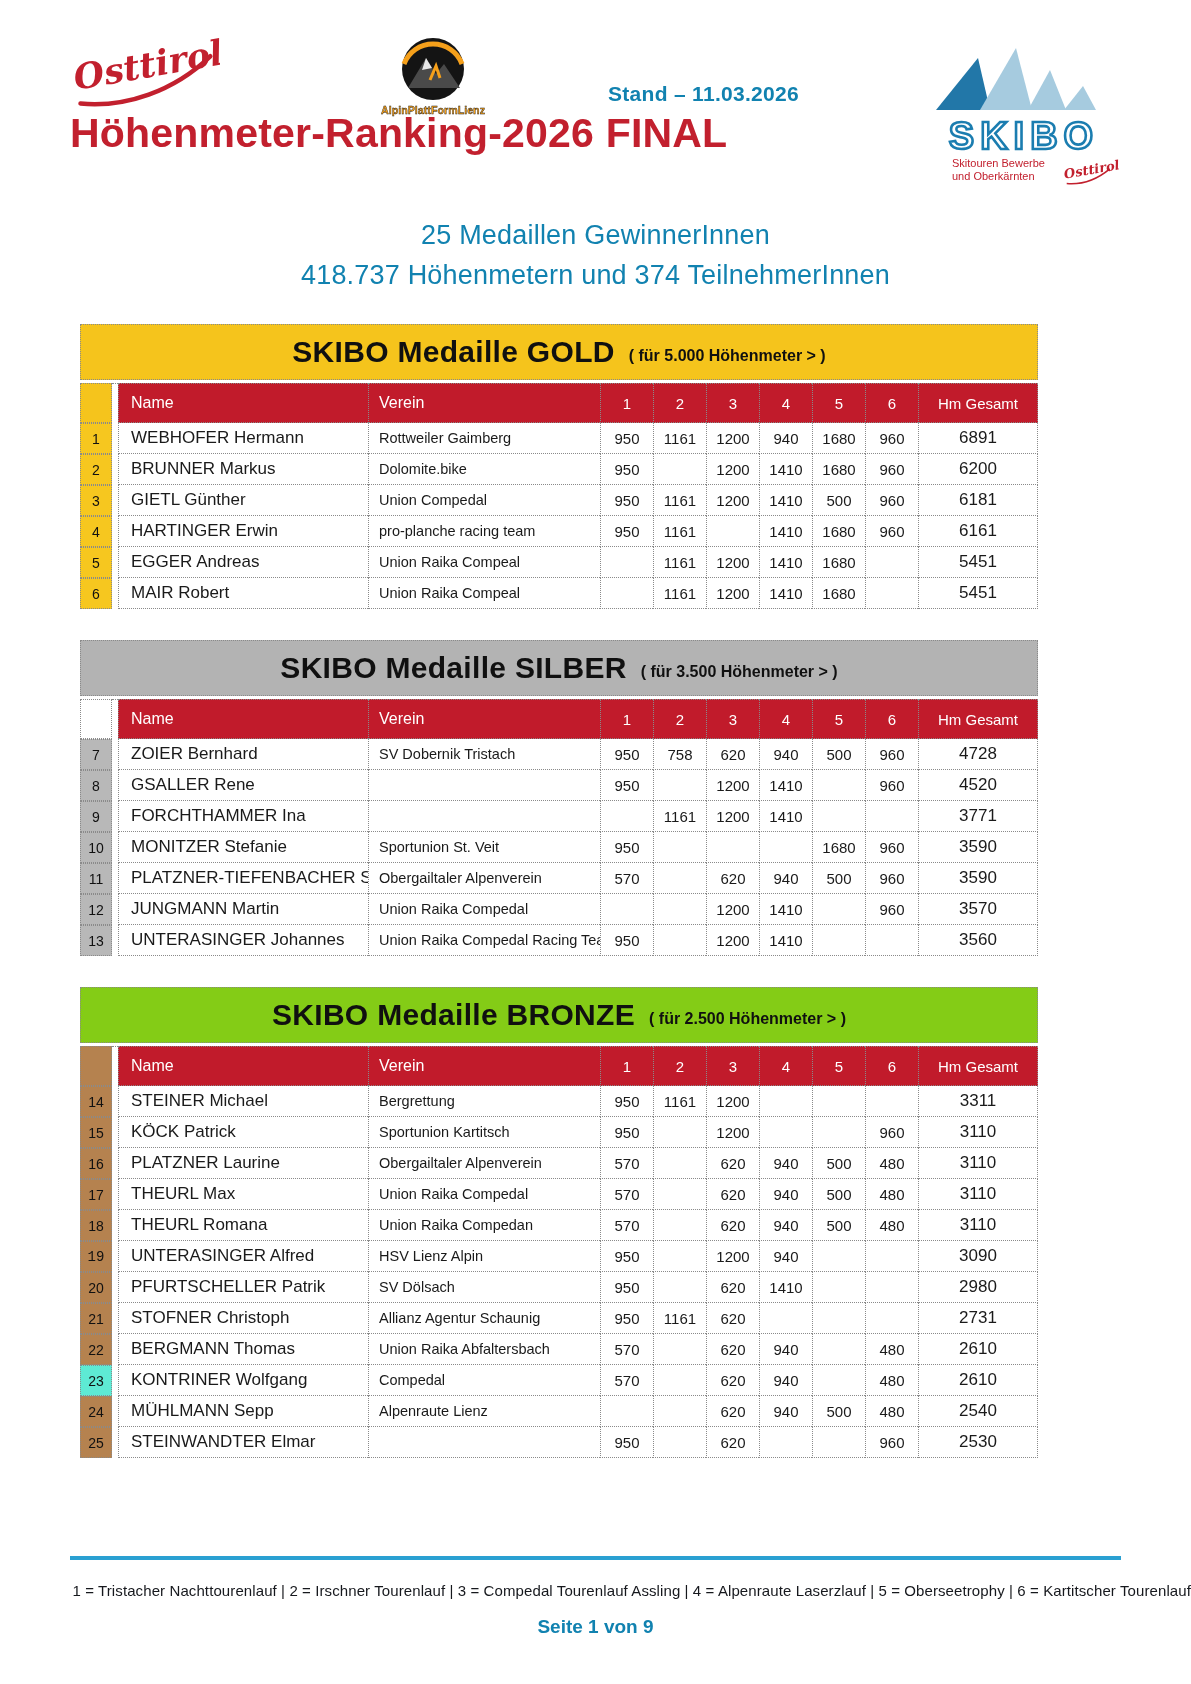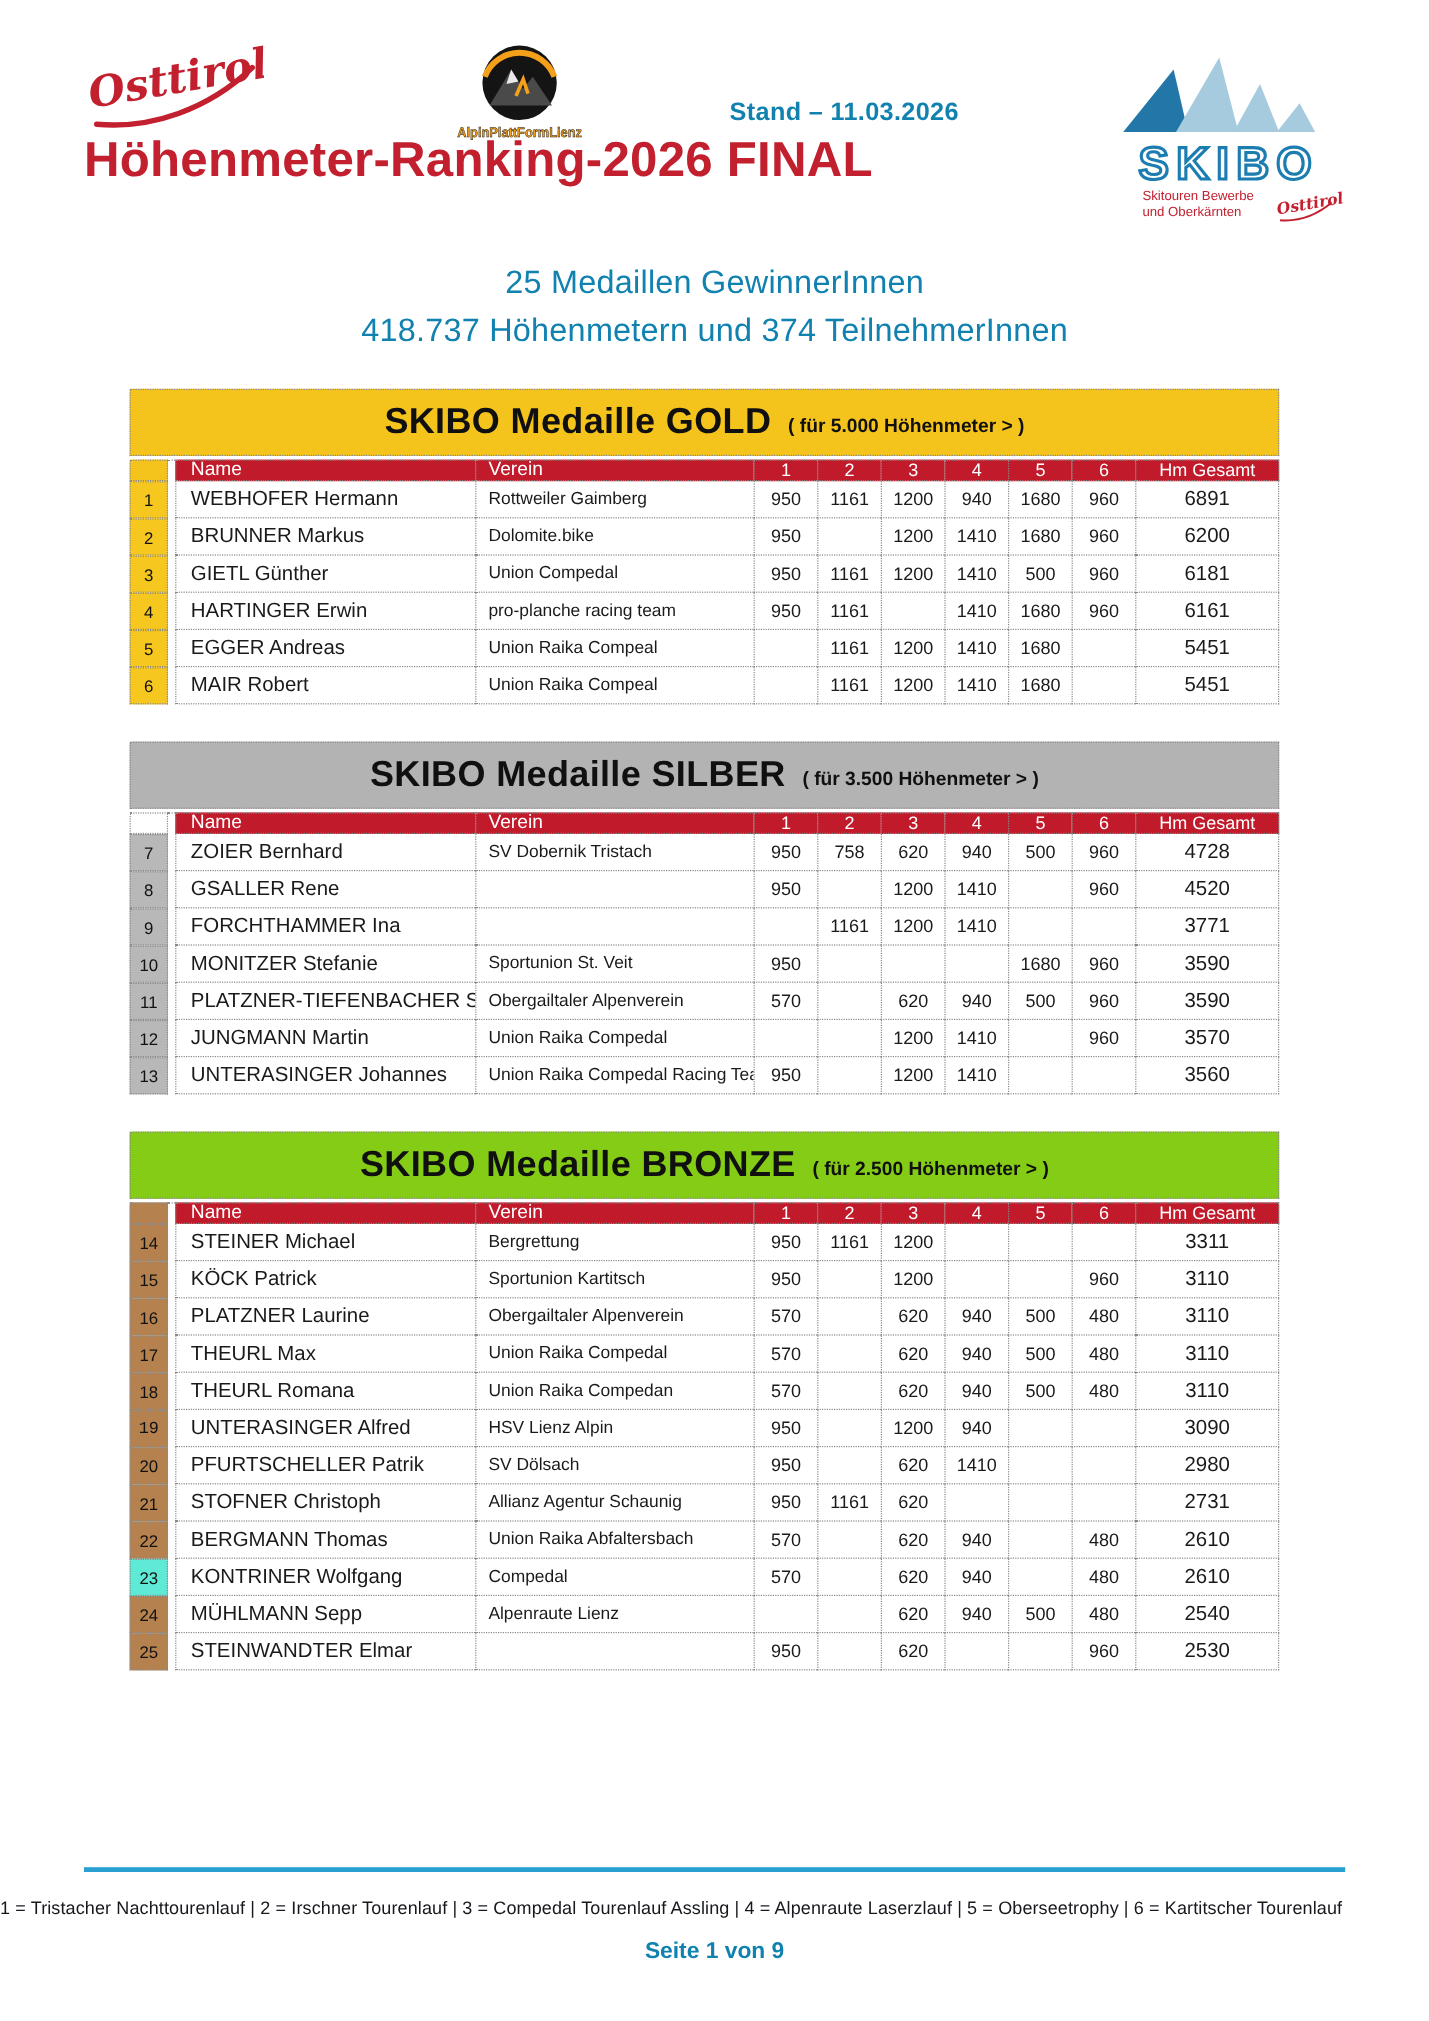--- a/index.html
+++ b/index.html
@@ -13,46 +13,46 @@
   .hdr { position:relative; height:205px; }
   .logo-osttirol { position:absolute; left:68px; top:32px; width:152px; height:80px; }
   .logo-apf { position:absolute; left:378px; top:36px; width:110px; height:84px; }
   .stand { position:absolute; left:608px; top:82px; font-size:21px; font-weight:700; color:#1182B0; letter-spacing:.3px; }
   .logo-skibo { position:absolute; left:928px; top:46px; width:192px; height:140px; }
   .doc-title { position:absolute; left:70px; top:110px; font-size:41px; font-weight:800; color:#C2202E; letter-spacing:.2px; }
   
   .summary { text-align:center; margin-top:10px; }
   .summary div { font-size:27px; font-weight:400; color:#1182B0; line-height:40px; letter-spacing:.2px; }
   
-  main { width:958px; margin:29px 0 0 108px; }
+  main { width:958px; margin:29px 0 0 80px; }
   .medal-section + .medal-section { margin-top:31px; }
   .banner {
     height:56px; border:1px dotted #8a8a8a; margin-bottom:3px;
     display:flex; align-items:center; justify-content:center; gap:14px;
   }
   .banner-title { font-size:30px; font-weight:800; color:#101010; letter-spacing:.3px; }
   .banner-sub { font-size:16px; font-weight:600; color:#101010; padding-top:7px; }
   .trow { display:grid; grid-template-columns:32px 6px 250px 232px 53px 53px 53px 53px 53px 53px 1fr; }
-  .trow.thead { height:18px; }
+  .trow.thead { height:40px; }
   .trow:not(.thead) { height:31px; }
   .c { display:flex; align-items:center; overflow:hidden; white-space:nowrap; }
   .c.rank   { justify-content:center; border:1px dotted #8a8a8a; font-size:14px; color:#111; }
   .c.gapcol { border:none; background:#fff; }
   .c.name   { padding-left:12px; border-left:1px dotted #8a8a8a; border-bottom:1px dotted #8a8a8a; font-size:17px; }
   .c.verein { padding-left:10px; border-left:1px dotted #8a8a8a; border-bottom:1px dotted #8a8a8a; font-size:14.5px; }
   .c.num    { justify-content:center; border-left:1px dotted #8a8a8a; border-bottom:1px dotted #8a8a8a; font-size:15px; }
   .c.total  { justify-content:center; border-left:1px dotted #8a8a8a; border-right:1px dotted #8a8a8a; border-bottom:1px dotted #8a8a8a; font-size:17px; }
   .thead .c { border-top:1px dotted #8a8a8a; }
   .thead .c:not(.gapcol):not(.rank) { background:#C11B2B; color:#fff; }
   .thead .c.name, .thead .c.verein { font-size:16px; font-weight:400; }
   .thead .c.num, .thead .c.total { font-size:15px; font-weight:400; }
   
   .ftr { position:absolute; left:0; right:0; top:1556px; }
   .divider { height:4px; background:#2AA0D2; margin:0 70px; }
-  .legend { margin-top:22px; text-align:left; font-size:15px; color:#16181d; letter-spacing:.1px; }
+  .legend { margin-top:22px; text-align:right; font-size:15px; color:#16181d; letter-spacing:.1px; }
   .page-num { margin-top:17px; text-align:center; font-size:19px; font-weight:800; color:#1182B0; }
 </style>
 </head>
 <body>
 
 <div class="hdr">
 
   <svg class="logo-osttirol" viewBox="0 0 152 80">
     <g transform="rotate(-10 76 40)">
       <text x="6" y="46" font-family="'DejaVu Serif', serif" font-style="italic" font-weight="bold" font-size="35" fill="#C2202E">Osttirol</text>

